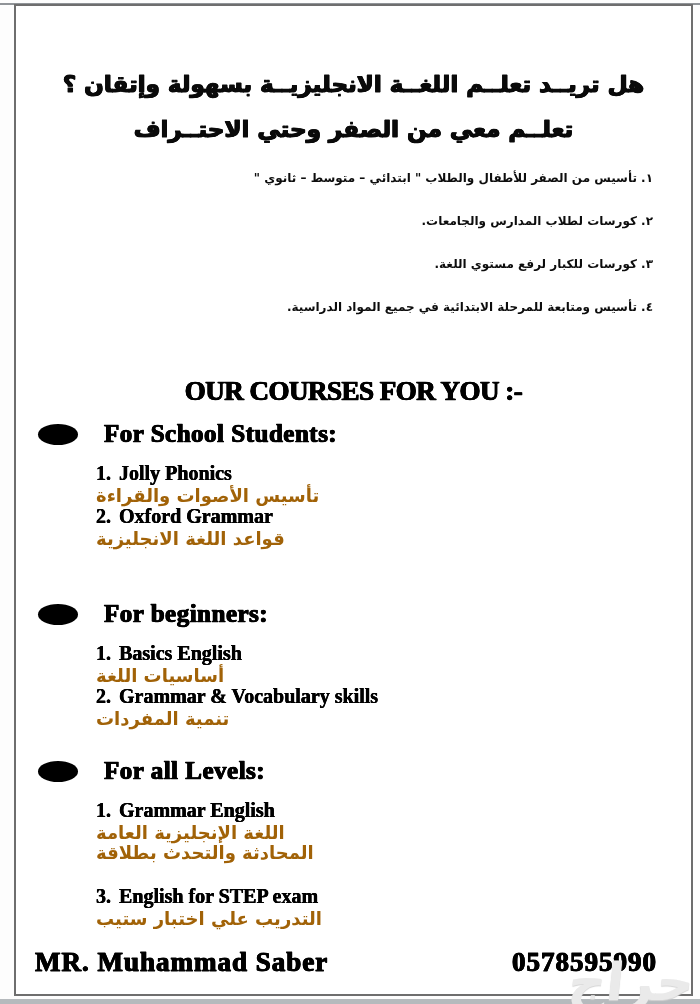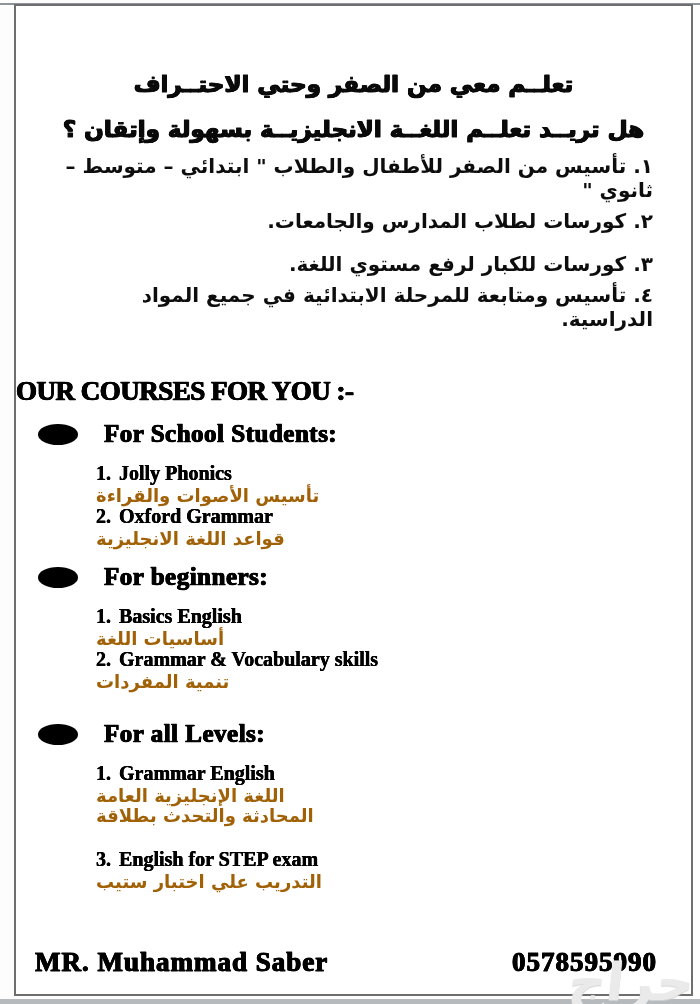--- a/index.html
+++ b/index.html
@@ -17,35 +17,35 @@
   .ar-headline{
     margin-top:56px;text-align:center;direction:rtl;
     font-family:"DejaVu Sans",sans-serif;font-weight:bold;font-size:23px;color:#0a0a0a;
     -webkit-text-stroke:0.9px #0a0a0a;
     text-shadow:0.6px 0 0 #0a0a0a,-0.6px 0 0 #0a0a0a;
   }
   .ar-headline-line{line-height:45px;}
   
   .intro-list{
     margin-top:4px;padding:0 38px 0 28px;direction:rtl;text-align:right;
-    font-family:"DejaVu Sans",sans-serif;font-weight:bold;font-size:20px;color:#0d0d0d;
+    font-family:"DejaVu Sans",sans-serif;font-weight:bold;font-size:12px;color:#0d0d0d;
   }
   .intro-item{height:43px;display:flex;align-items:center;}
   
   .courses-title{
-    margin-top:48px;
+    margin-top:48px;text-align:center;
     font-size:27px;font-weight:bold;letter-spacing:-0.5px;
     -webkit-text-stroke:0.7px #000;
     text-shadow:0.5px 0 0 #000,-0.5px 0 0 #000;
   }
   
   .section{padding-left:22px;}
   .sec-head{display:flex;align-items:center;height:30px;gap:14px;}
   .sec-head.s1{margin-top:12px;}
-  .sec-head.s2{margin-top:27px;}
+  .sec-head.s2{margin-top:64px;}
   .sec-head.s3{margin-top:41px;}
   .bullet{width:40px;height:21px;background:#000;border-radius:50%;margin-right:12px;flex:0 0 auto;}
   .sec-title{
     font-size:25px;font-weight:bold;letter-spacing:0.5px;
     -webkit-text-stroke:0.7px #000;
     text-shadow:0.5px 0 0 #000,-0.5px 0 0 #000;
   }
   .course-row{margin-top:13px;height:30px;display:flex;align-items:baseline;padding-left:26px;flex-direction:column;}
   .course-en{font-size:20px;font-weight:bold;white-space:nowrap;
     text-shadow:0.3px 0 0 #000,-0.3px 0 0 #000;}
@@ -76,22 +76,22 @@
 </style>
 </head>
 <body>
 
 <div class="canvas">
   <div class="top-edge"></div>
 
   <div class="frame">
 
     <div class="ar-headline">
+      <div class="ar-headline-line">هل تريــد تعلــم اللغــة الانجليزيــة بسهولة وإتقان ؟</div>
       <div class="ar-headline-line">تعلــم معي من الصفر وحتي الاحتــراف</div>
-      <div class="ar-headline-line">هل تريــد تعلــم اللغــة الانجليزيــة بسهولة وإتقان ؟</div>
     </div>
 
     <div class="intro-list">
       <div class="intro-item">١. تأسيس من الصفر للأطفال والطلاب " ابتدائي – متوسط – ثانوي "</div>
       <div class="intro-item">٢. كورسات لطلاب المدارس والجامعات.</div>
       <div class="intro-item">٣. كورسات للكبار لرفع مستوي اللغة.</div>
       <div class="intro-item">٤. تأسيس ومتابعة للمرحلة الابتدائية في جميع المواد الدراسية.</div>
     </div>
 
     <div class="courses-title">OUR COURSES FOR YOU :-</div>

